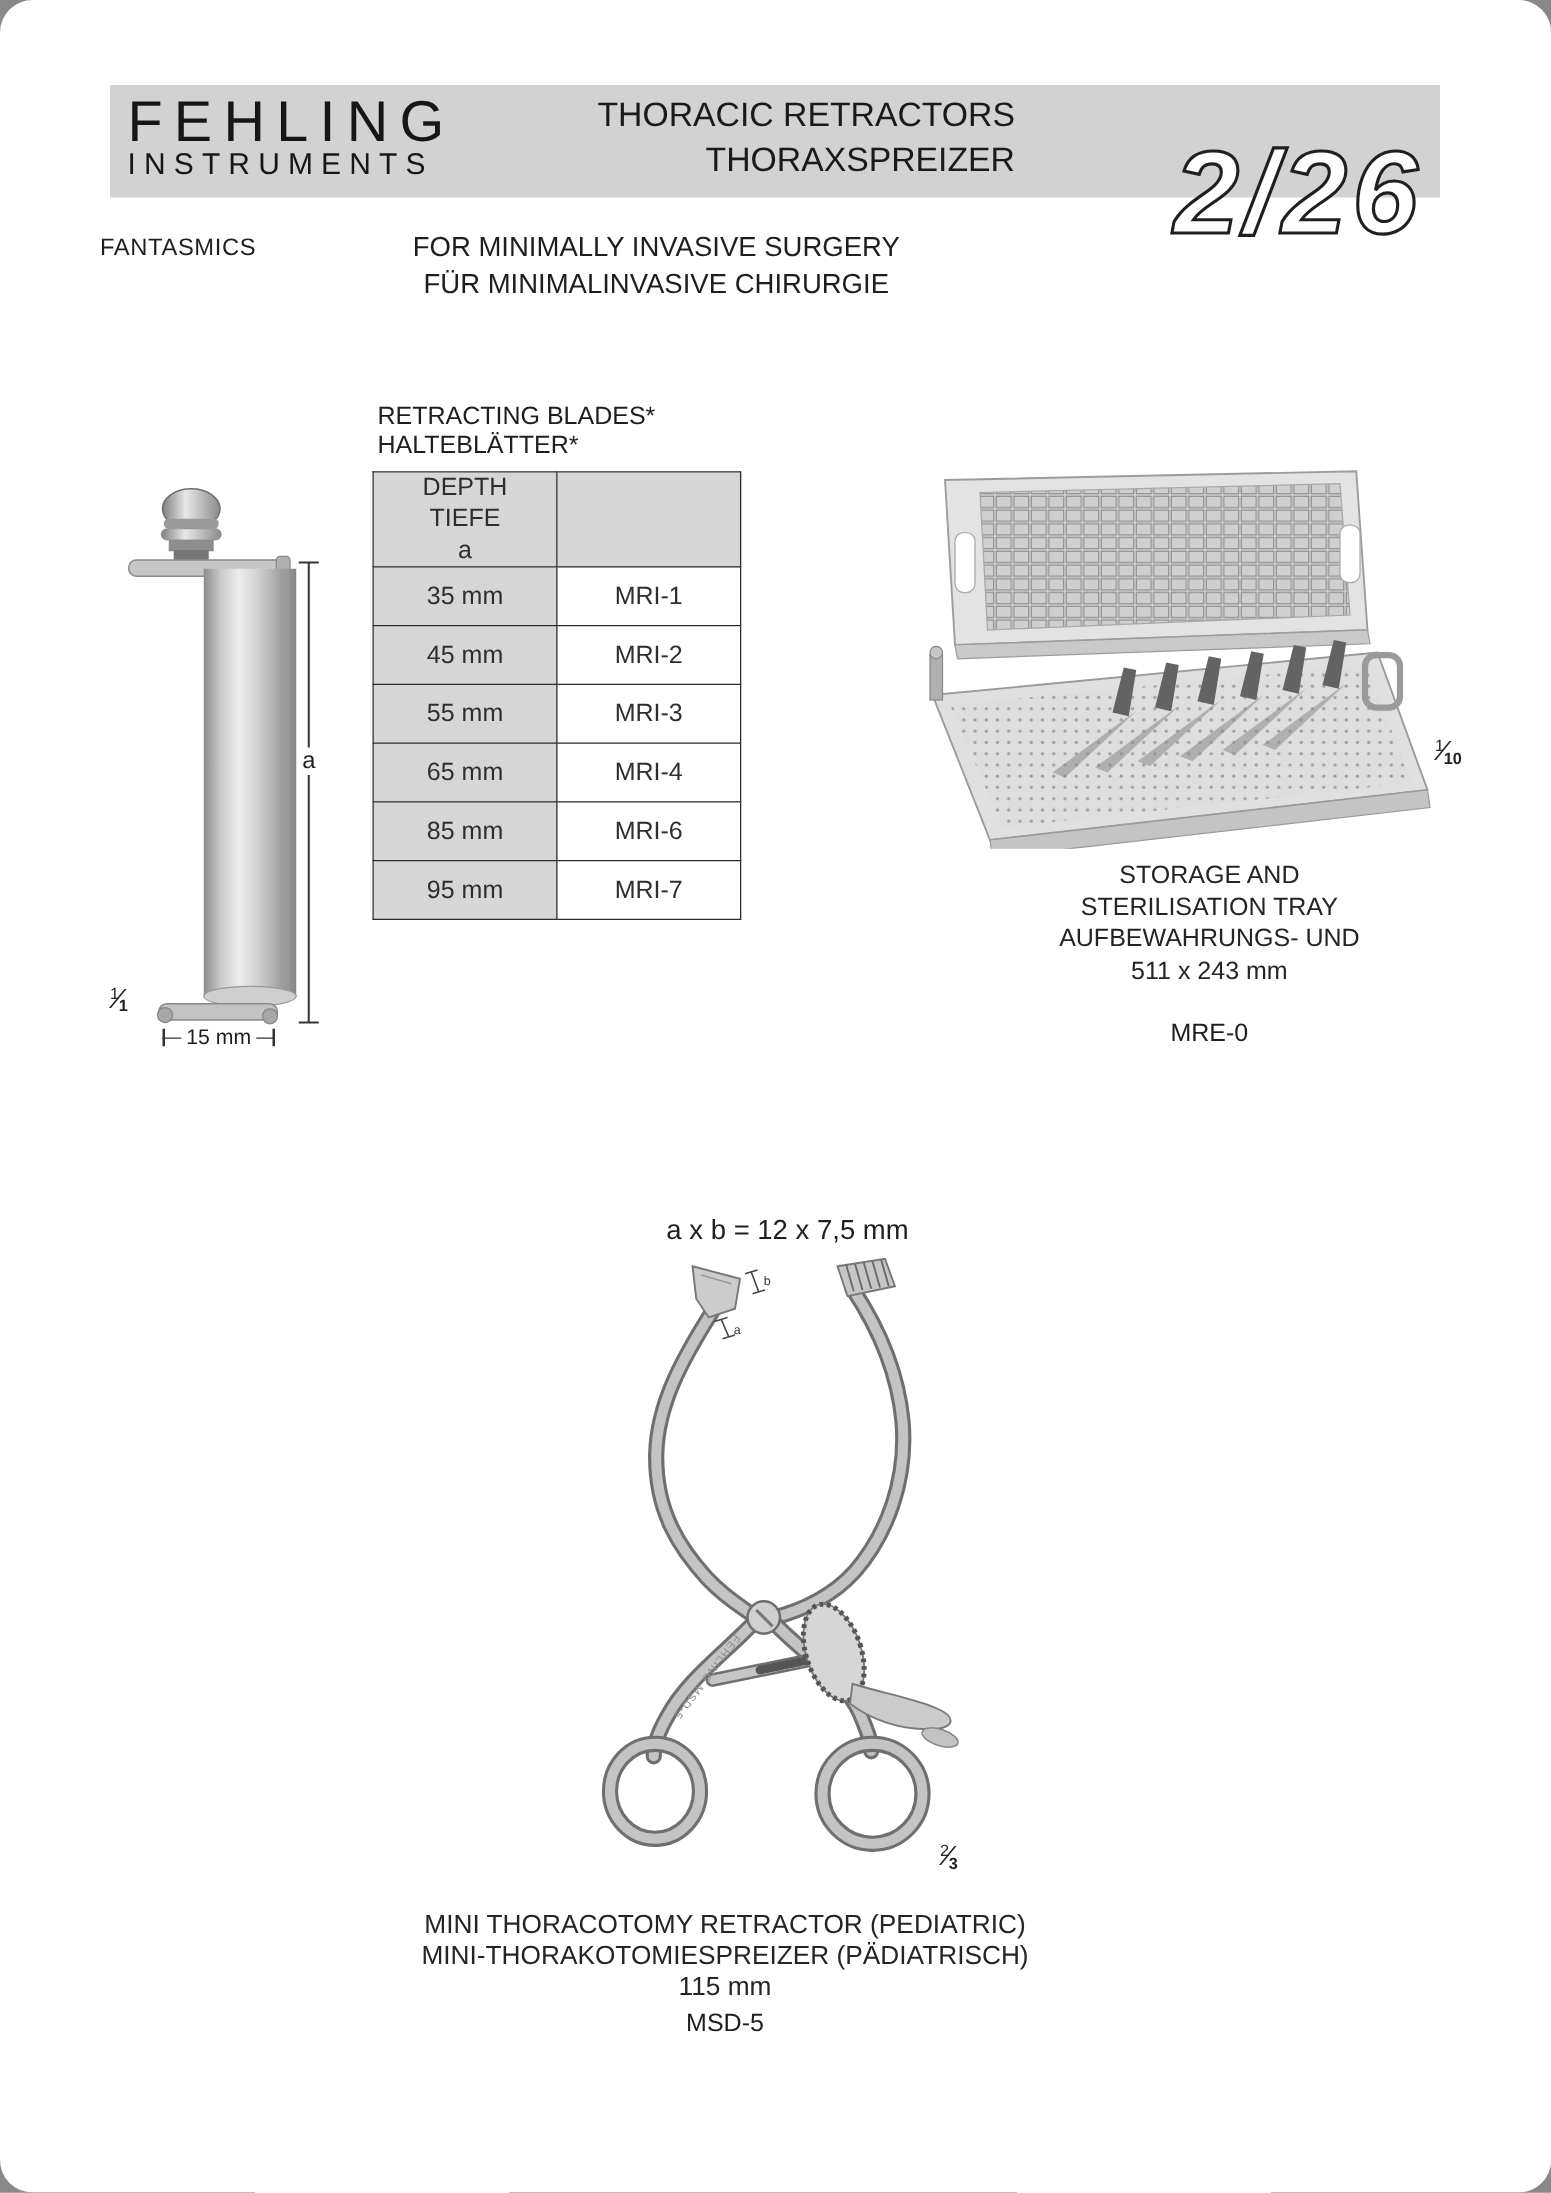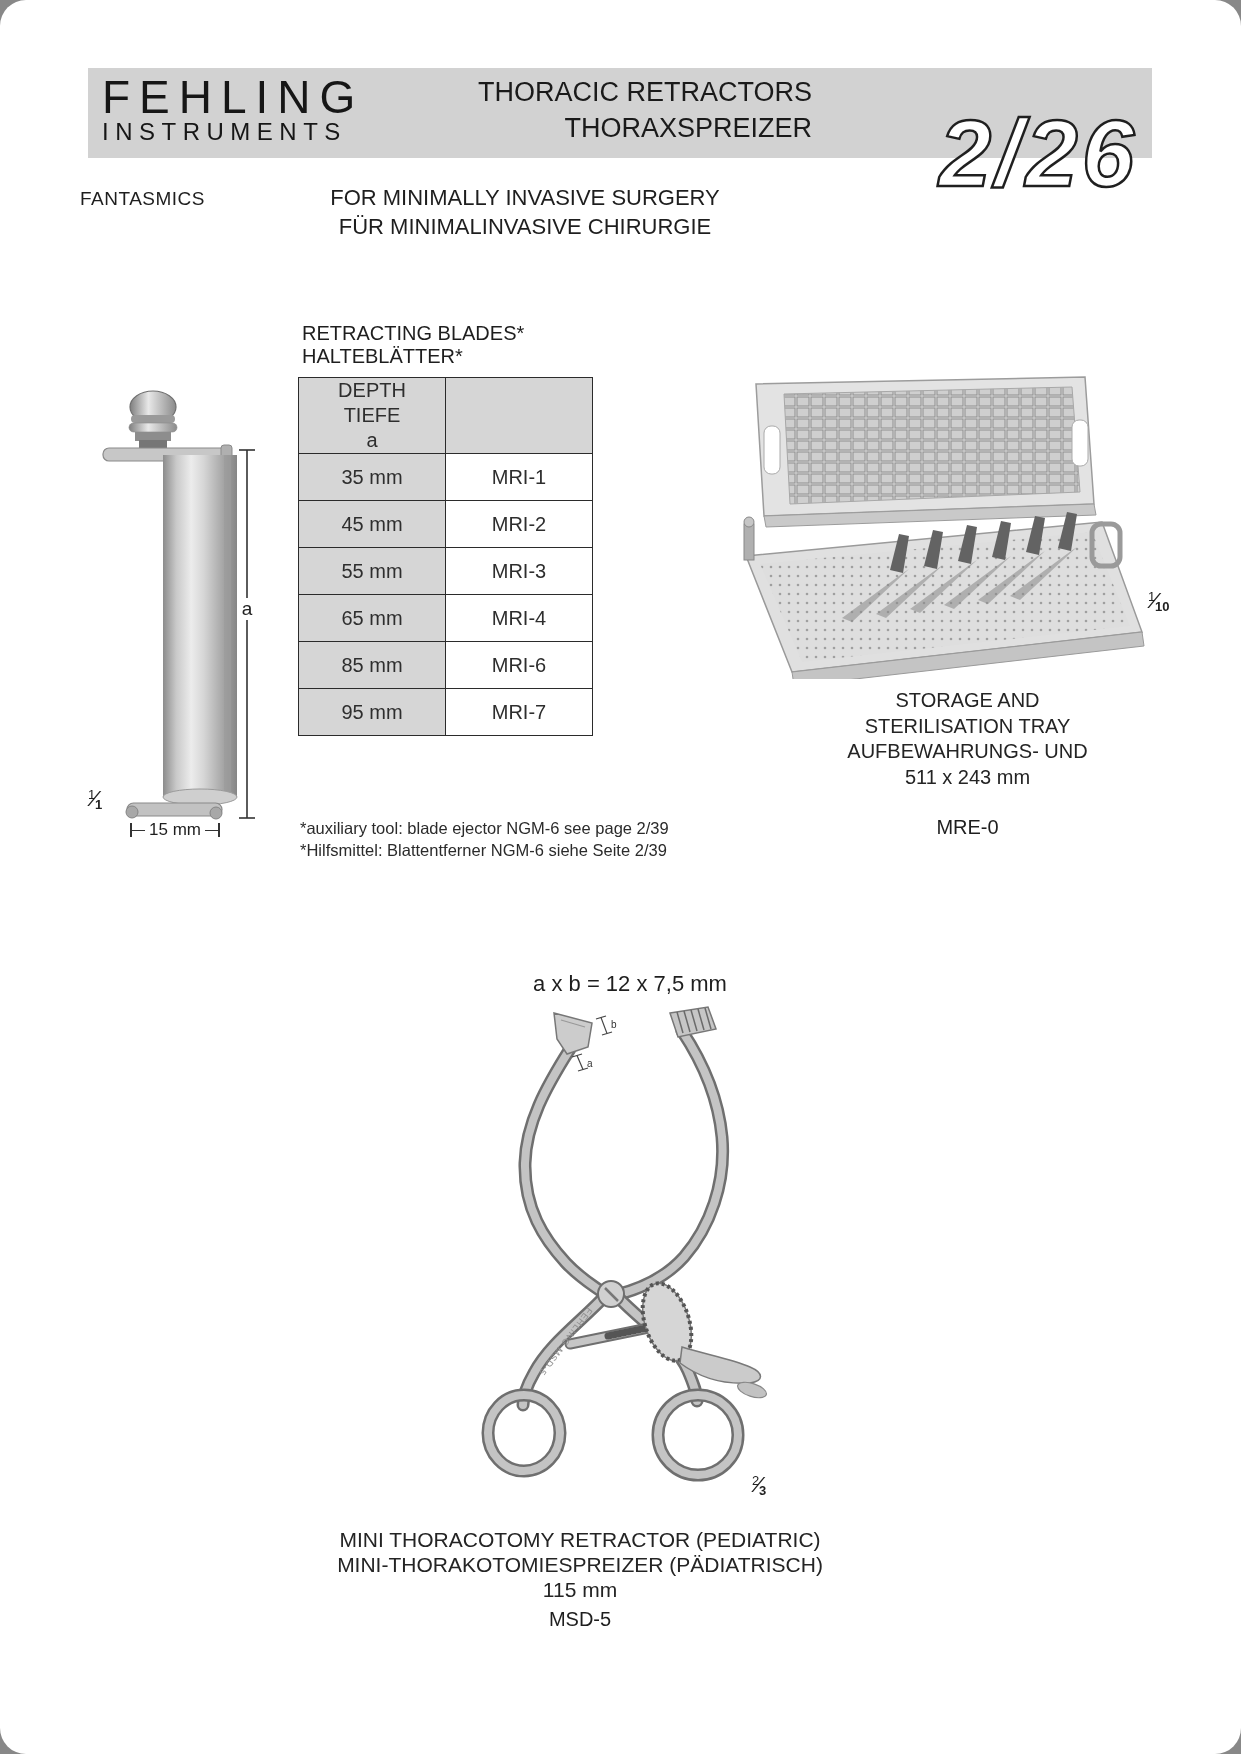--- a/index.html
+++ b/index.html
@@ -180,24 +180,20 @@
         <td class="gray">85 mm</td>
         <td>MRI-6</td>
       </tr>
       <tr>
         <td class="gray">95 mm</td>
         <td>MRI-7</td>
       </tr>
     </tbody>
   </table>
 
-  <div class="footnotes">
-    <div>*auxiliary tool: blade ejector NGM-6 see page 2/39</div>
-    <div>*Hilfsmittel: Blattentferner NGM-6 siehe Seite 2/39</div>
-  </div>
 
   <svg class="fig" style="left:740px;top:374px;" width="435" height="305" viewBox="0 0 435 305">
     <defs>
       <pattern id="mesh" width="14" height="11" patternUnits="userSpaceOnUse">
         <rect width="14" height="11" fill="#d8d8d8"></rect>
         <rect x="1" y="1" width="12" height="9" fill="#cfcfcf" stroke="#8f8f8f" stroke-width="1"></rect>
       </pattern>
       <pattern id="dots" width="9" height="9" patternUnits="userSpaceOnUse">
         <rect width="9" height="9" fill="#dedede"></rect>
         <circle cx="4" cy="4" r="1.3" fill="#9f9f9f"></circle>

